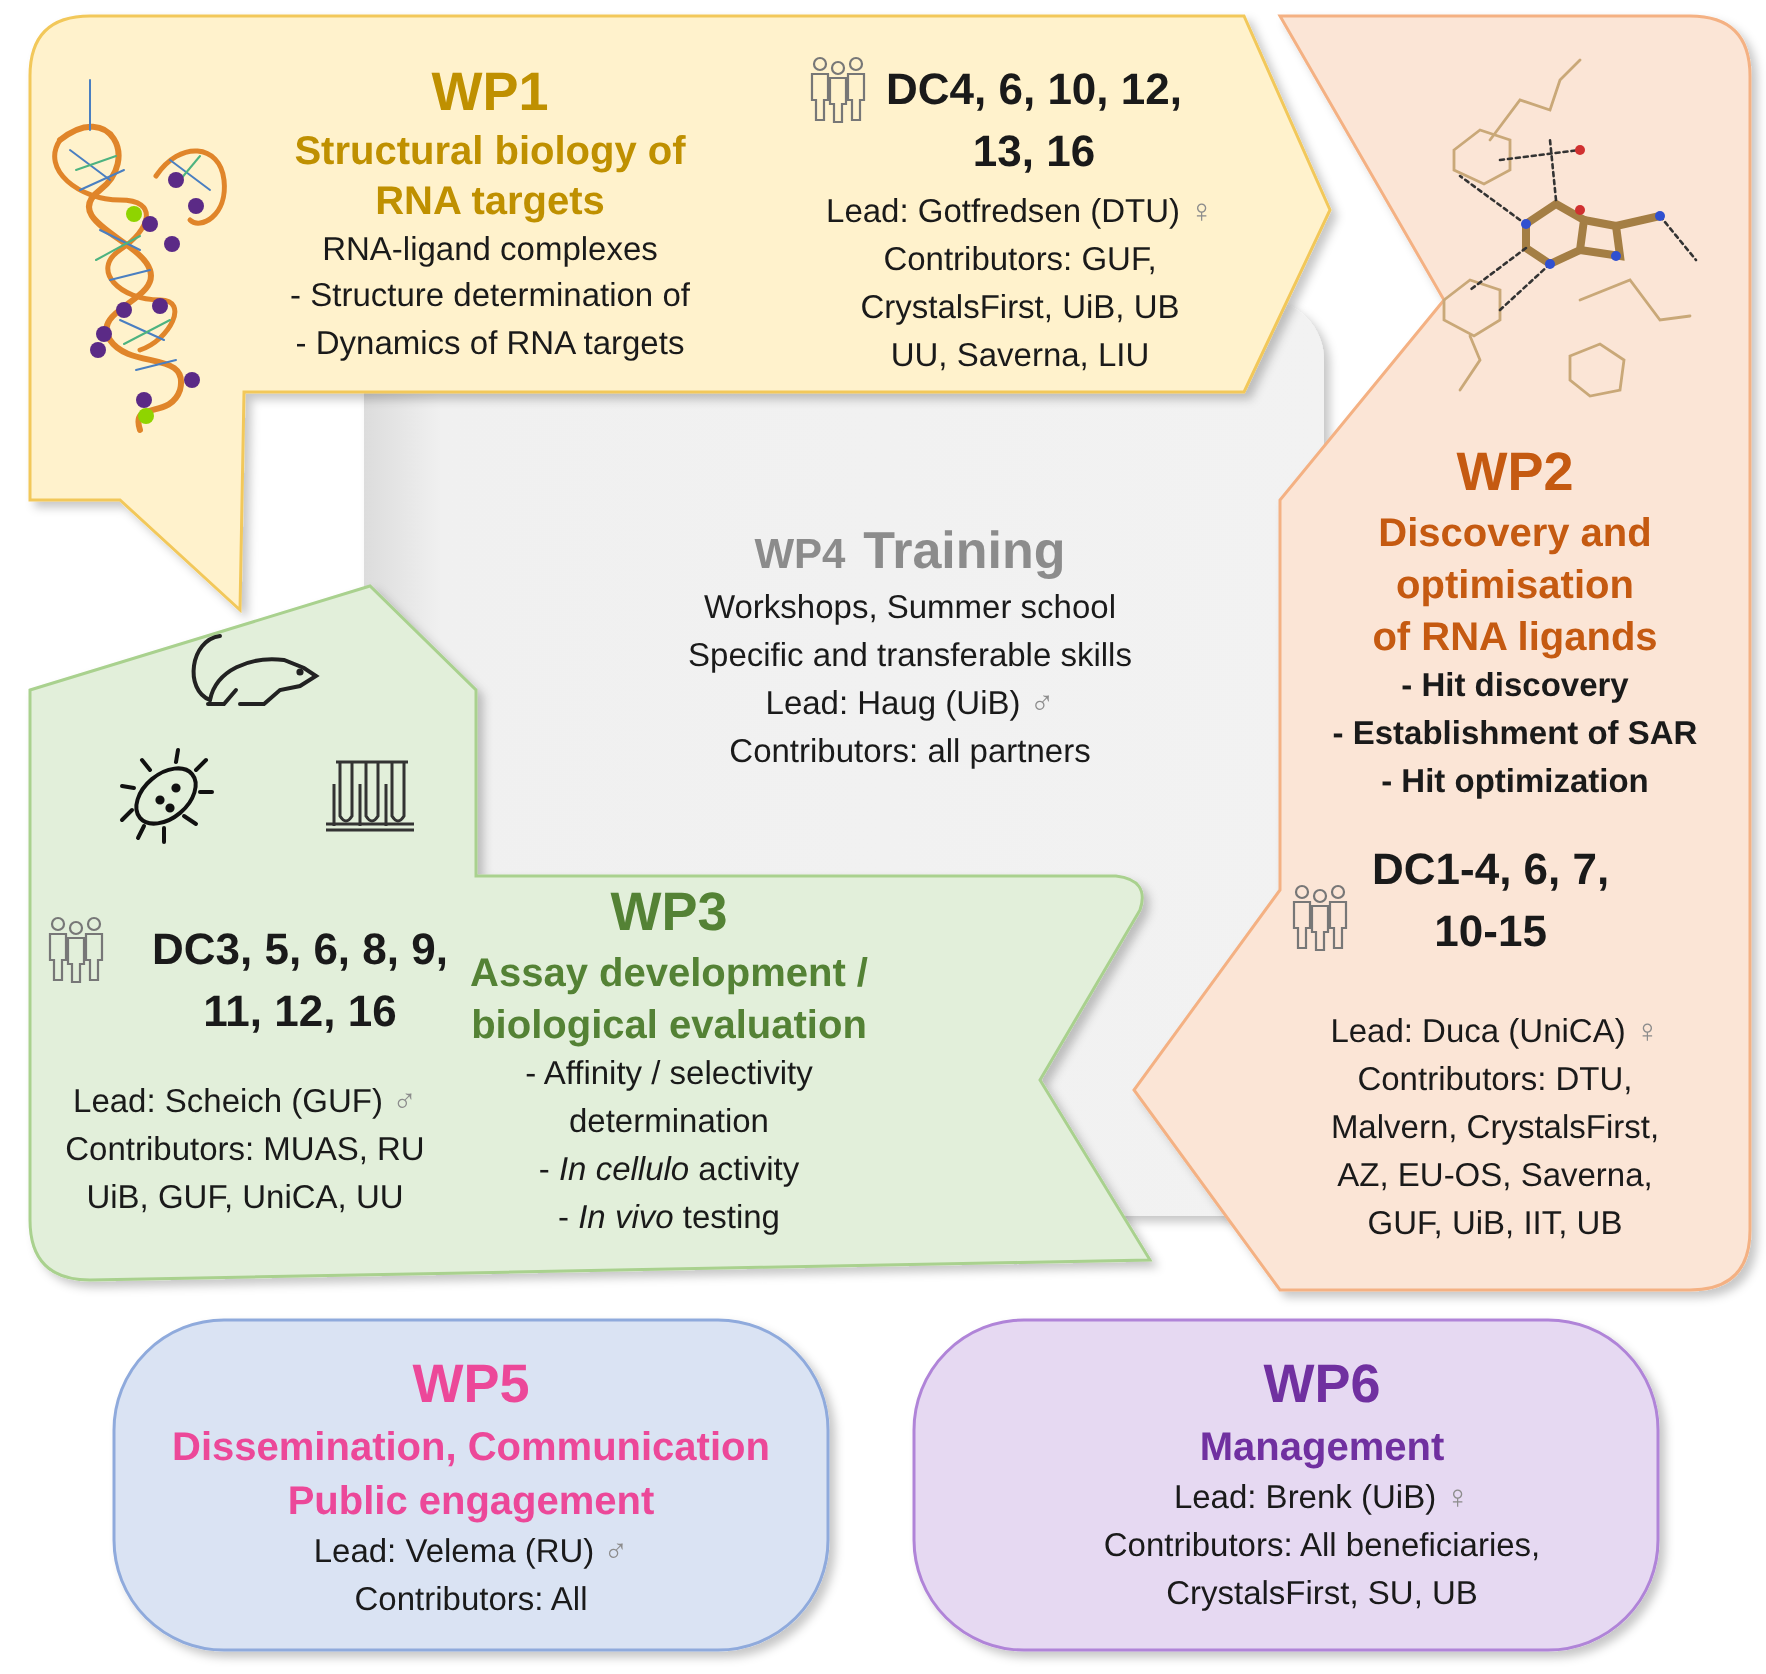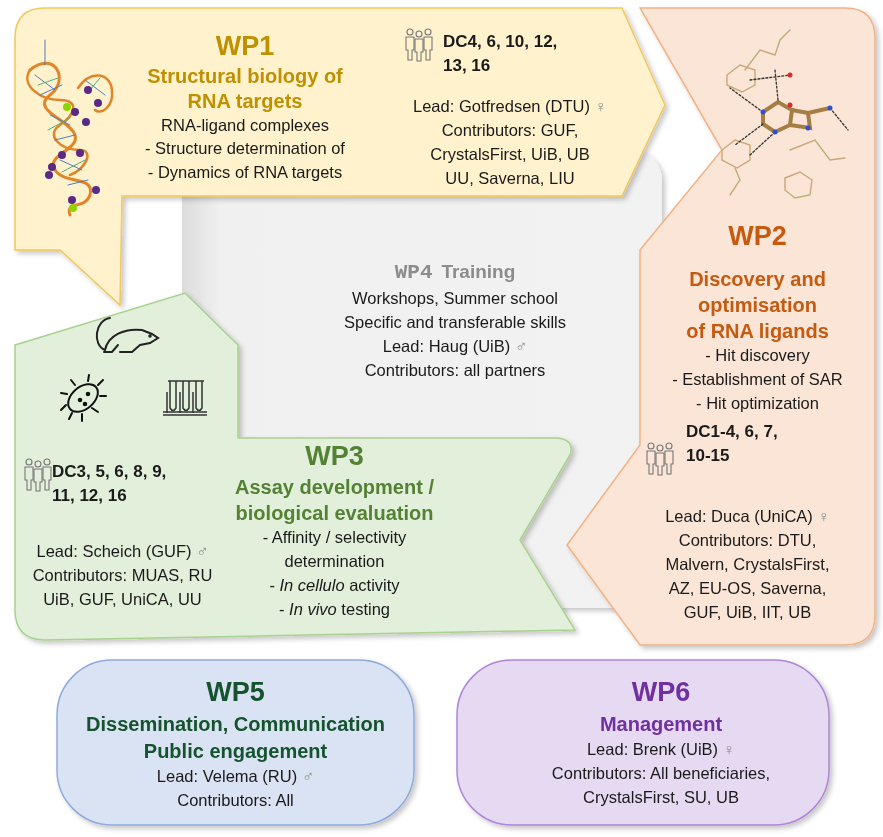--- a/index.html
+++ b/index.html
@@ -3,27 +3,27 @@
 <meta charset="utf-8">
 <style>
   html, body { margin: 0; padding: 0; background: #ffffff; }
   body { width: 883px; height: 837px; position: relative; overflow: hidden;
          font-family: "Liberation Sans", "DejaVu Sans", sans-serif; color: #1a1a1a; }
   svg.bg { position: absolute; left: 0; top: 0; }
   .txt { position: absolute; text-align: center; line-height: 1.2; }
   .wp-title { font-weight: bold; font-size: 27px; }
   .wp-sub { font-weight: bold; font-size: 20px; }
   .body { font-size: 16.5px; line-height: 1.45; }
-  .dc { position: absolute; font-weight: bold; font-size: 17px; line-height: 1.4; text-align: left; }
+  .dc { position: absolute; font-weight: bold; font-size: 22px; line-height: 1.4; text-align: center; }
   .people { position: absolute; }
   .gold { color: #bf9000; }
   .orange { color: #c55a11; }
   .green { color: #548235; }
   .grey { color: #8c8c8c; }
-  .blue { color: #14532d; }
+  .blue { color: #ec4899; }
   .purple { color: #7030a0; }
   .line { display: block; white-space: nowrap; }
   .gsym { color: #8c8c8c; }
   i { }
 </style>
 </head>
 <body>
 
 <svg class="bg" width="883" height="837" viewBox="0 0 883 837">
   <defs>
@@ -178,26 +178,26 @@
 </div>
 <div class="txt body" style="left:375px; top:95px; width:270px;">
   <span class="line"><span>Lead: Gotfredsen (DTU)</span> <span class="gsym">♀</span></span>
   <span class="line">Contributors: GUF,</span>
   <span class="line">CrystalsFirst, UiB, UB</span>
   <span class="line">UU, Saverna, LIU</span>
 </div>
 
 <div class="txt" style="left:640px; top:220px; width:235px;">
   <div class="wp-title orange">WP2</div>
-  <div class="wp-sub orange" style="line-height:1.3; margin-top:14px;">
+  <div class="wp-sub orange" style="line-height:1.3; margin-top:2px;">
     <span class="line">Discovery and</span>
     <span class="line">optimisation</span>
     <span class="line">of RNA ligands</span>
   </div>
-  <div class="body" style="line-height:1.45;">
+  <div class="body" style="line-height:1.45;font-weight:bold;">
     <span class="line">- Hit discovery</span>
     <span class="line">- Establishment of SAR</span>
     <span class="line">- Hit optimization</span>
   </div>
 </div>
 
 <svg class="people" style="left:645px; top:442px;" width="30" height="34" viewBox="0 0 30 34" fill="none" stroke="#777" stroke-width="1.1">
   <circle cx="6" cy="4" r="3"></circle>
     <circle cx="15" cy="6" r="3"></circle>
     <circle cx="24" cy="4" r="3"></circle>
@@ -212,40 +212,40 @@
 <div class="txt body" style="left:620px; top:505px; width:255px;">
   <span class="line"><span>Lead: Duca (UniCA)</span> <span class="gsym">♀</span></span>
   <span class="line">Contributors: DTU,</span>
   <span class="line">Malvern, CrystalsFirst,</span>
   <span class="line">AZ, EU-OS, Saverna,</span>
   <span class="line">GUF, UiB, IIT, UB</span>
 </div>
 
 <div class="txt" style="left:290px; top:260px; width:330px;">
   <div class="grey" style="font-weight:bold;">
-    <span style="font-size:21px;font-family:Liberation Mono, monospace;">WP4</span>&nbsp;
-    <span style="font-size:19px;">Training</span>
+    <span style="font-size:21px;">WP4</span>&nbsp;
+    <span style="font-size:26px;">Training</span>
   </div>
   <div class="body" style="line-height:1.45; margin-top:2px;">
     <span class="line">Workshops, Summer school</span>
     <span class="line">Specific and transferable skills</span>
     <span class="line"><span>Lead: Haug (UiB)</span> <span class="gsym">♂</span></span>
     <span class="line">Contributors: all partners</span>
   </div>
 </div>
 
 <svg class="people" style="left:23px; top:458px;" width="30" height="34" viewBox="0 0 30 34" fill="none" stroke="#777" stroke-width="1.1">
   <circle cx="6" cy="4" r="3"></circle>
     <circle cx="15" cy="6" r="3"></circle>
     <circle cx="24" cy="4" r="3"></circle>
   <path d="M2,9 L10,9 L10,22 L8,22 L8,32 L4,32 L4,22 L2,22 Z"></path>
   <path d="M11,11 L19,11 L19,24 L17,24 L17,33 L13,33 L13,24 L11,24 Z"></path>
   <path d="M20,9 L28,9 L28,22 L26,22 L26,32 L22,32 L22,22 L20,22 Z"></path>
 </svg>
-<div class="dc" style="left:52px; top:460px;">
+<div class="dc" style="left:76px; top:460px;">
   <span class="line">DC3, 5, 6, 8, 9,</span>
   <span class="line">11, 12, 16</span>
 </div>
 <div class="txt body" style="left:15px; top:540px; width:215px;">
   <span class="line"><span>Lead: Scheich (GUF)</span> <span class="gsym">♂</span></span>
   <span class="line">Contributors: MUAS, RU</span>
   <span class="line">UiB, GUF, UniCA, UU</span>
 </div>
 <div class="txt" style="left:232px; top:440px; width:205px;">
   <div class="wp-title green">WP3</div>

